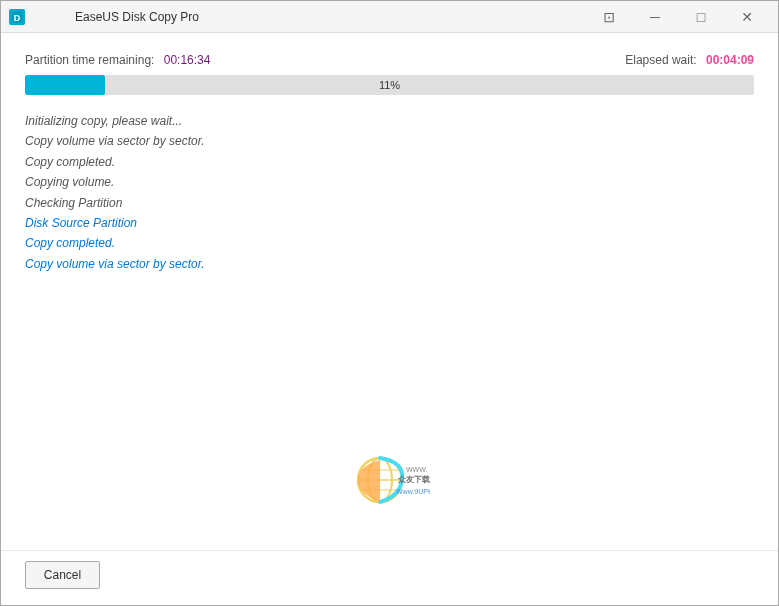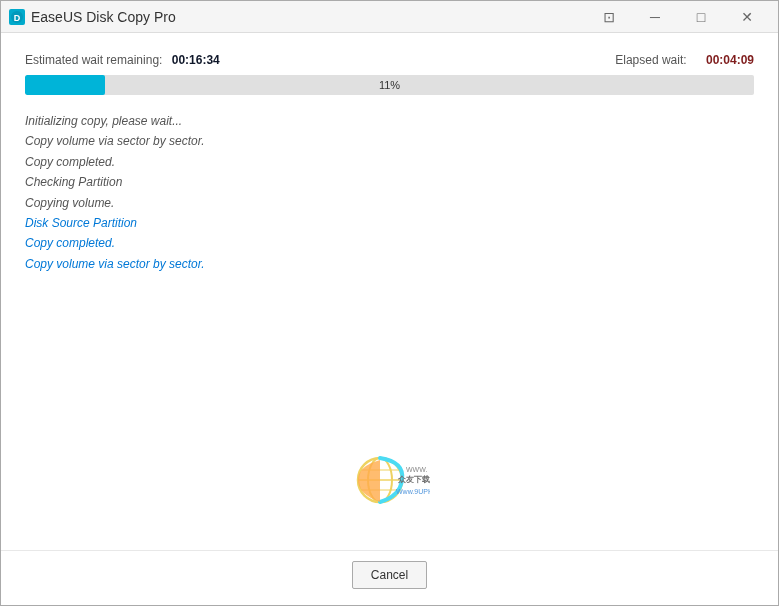--- a/index.html
+++ b/index.html
@@ -36,23 +36,24 @@
       background: #00aacc;
       border-radius: 2px;
       display: flex;
       align-items: center;
       justify-content: center;
       color: white;
       font-size: 10px;
       font-weight: bold;
     }
     .titlebar-title {
-      font-size: 14px;
+      font-size: 12px;
       color: #333;
       flex: 1;
+      margin-left: 44px;
     }
     .titlebar-controls {
       display: flex;
       gap: 0;
     }
     .titlebar-btn {
       width: 46px;
       height: 32px;
       border: none;
       background: transparent;
@@ -115,21 +116,21 @@
       justify-content: center;
       align-items: center;
       padding: 20px 0;
     }
     .watermark {
       text-align: center;
       opacity: 0.7;
     }
     .footer {
       display: flex;
-      justify-content: center;
+      justify-content: flex-start;
       padding: 10px 24px 16px;
       gap: 22px;
       border-top: 1px solid #e8e8e8;
       flex-shrink: 0;
     }
     .btn {
       width: 75px;
       height: 28px;
       border: 1px solid #aaa;
       background: #f5f5f5;
@@ -163,40 +164,40 @@
       <button class="titlebar-btn">─</button>
       <button class="titlebar-btn">□</button>
       <button class="titlebar-btn close">✕</button>
     </div>
   </div>
 
   <div class="content">
 
     <div class="time-row">
       <div>
-        <span>Estimated wait remaining:</span>
-        <span style="margin-left:6px; font-weight:700; color:#0f172a;">00:16:34</span>
+        <span>Partition time remaining:</span>
+        <span style="margin-left:6px; font-weight:400; color:#701a75;">00:16:34</span>
       </div>
       <div>
         <span>Elapsed wait:</span>
-        <span style="margin-left:16px; font-weight:600; color:#7f1d1d;">00:04:09</span>
+        <span style="margin-left:6px; font-weight:600; color:#ec4899;">00:04:09</span>
       </div>
     </div>
 
     <div class="progress-container">
       <div class="progress-bar" style="width: 11%"></div>
       <div class="progress-text">11%</div>
     </div>
 
     <div class="log-area" id="log-area">
         <div class="log-line">Initializing copy, please wait...</div>
         <div class="log-line">Copy volume via sector by sector.</div>
         <div class="log-line">Copy completed.</div>
+        <div class="log-line">Copying volume.</div>
         <div class="log-line">Checking Partition</div>
-        <div class="log-line">Copying volume.</div>
         <div class="log-line blue">Disk Source Partition</div>
         <div class="log-line blue">Copy completed.</div>
         <div class="log-line blue">Copy volume via sector by sector.</div>
       </div>
 
     <div class="watermark-area">
       <div class="watermark">
         <svg class="logo-svg" viewBox="0 0 80 55">
 
           <circle cx="30" cy="28" r="22" fill="none" stroke="#e8c020" stroke-width="2.5"></circle>

